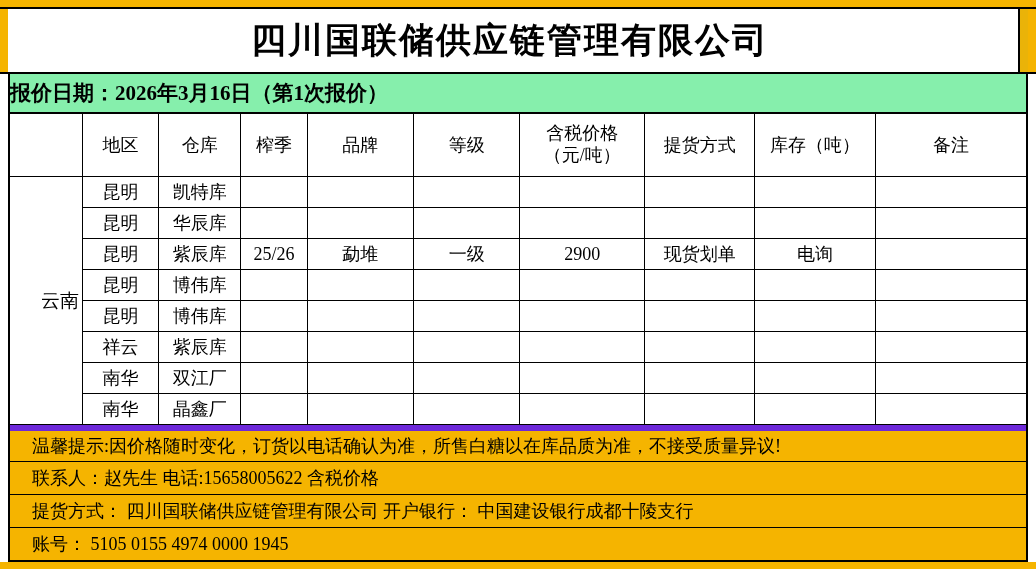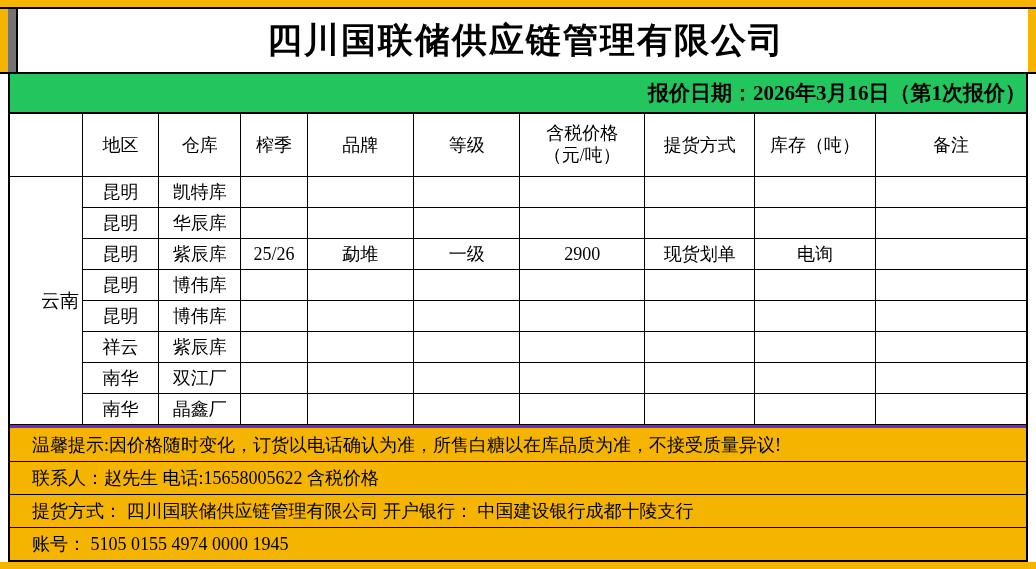--- a/index.html
+++ b/index.html
@@ -17,27 +17,27 @@
     width: 1036px;
     height: 569px;
     box-sizing: border-box;
     display: flex;
     flex-direction: column;
     background: #ffffff;
   }
 
   
   .title-band {
-    background: #737373;
+    background: #eab308;
     border-top: 2px solid #000;
     border-bottom: 2px solid #000;
     height: 72px;
     display: flex;
     align-items: center;
-    justify-content: flex-end;
+    justify-content: flex-start;
     position: relative;
   }
   .title-band .side {
     position: absolute;
     top: 0;
     bottom: 0;
     width: 8px;
     background: #f5b400;
   }
   .title-band .side.left { left: 0; }
@@ -61,22 +61,22 @@
 
   
   .date-row {
     height: 44px;
     border-bottom: 2px solid #000;
     border-left: 2px solid #000;
     border-right: 2px solid #000;
     margin: 0 8px;
     display: flex;
     align-items: center;
-    justify-content: flex-end;
-    background: #22c55e;
+    justify-content: flex-start;
+    background: #86efac;
   }
   .date-text {
     font-size: 21px;
     font-weight: bold;
     color: #000;
   }
 
   
   .table-wrap {
     margin: 0 8px;
@@ -138,21 +138,21 @@
     border-top: 1px solid #000;
     height: 33px;
     display: flex;
     align-items: center;
     padding-left: 22px;
     box-sizing: border-box;
     font-size: 18px;
     color: #000;
   }
   .note-row:first-child {
-    border-top: 3px solid #6d28d9;
+    border-top: 6px solid #6d28d9;
   }
   .note-row.first {
     height: 36px;
   }
   .filler {
     flex: 1 1 auto;
     background: #f5b400;
     margin: 0 8px;
     border-left: 2px solid #000;
     border-right: 2px solid #000;

